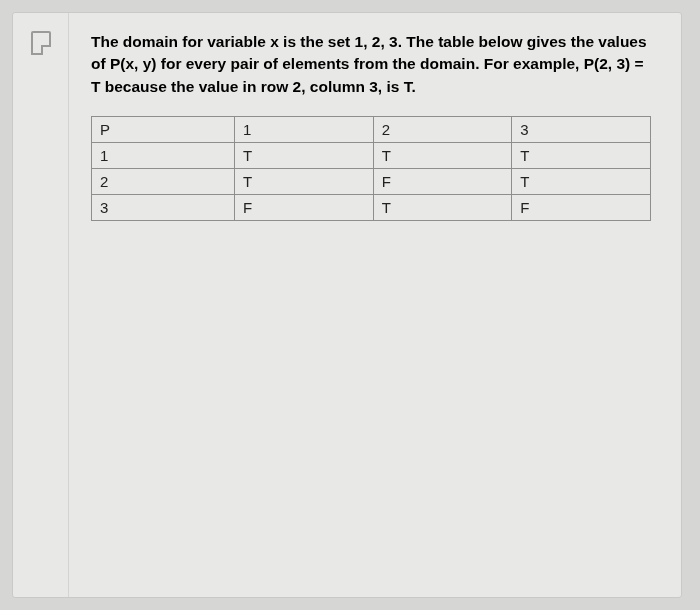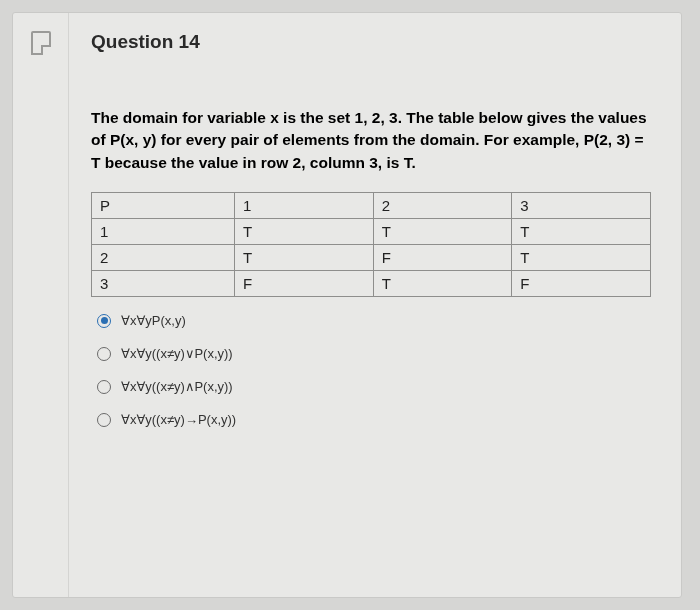--- a/index.html
+++ b/index.html
@@ -106,21 +106,20 @@
   }
 </style>
 </head>
 <body>
 
 <div class="card">
   <div class="flag-col">
     <div class="flag-icon"></div>
   </div>
   <div class="content">
-    <div class="qtitle">Question 14</div>
     <div class="prompt">The domain for variable x is the set 1, 2, 3. The table below gives the values of P(x, y) for every pair of elements from the domain. For example, P(2, 3) = T because the value in row 2, column 3, is T.</div>
 
     <table class="ptable">
       <tbody>
           <tr>
         <td class="hd">P</td>
         <td class="hd">1</td>
         <td class="hd">2</td>
         <td class="hd">3</td>
       </tr>
@@ -139,32 +138,14 @@
       <tr>
         <td>3</td>
         <td>F</td>
         <td>T</td>
         <td>F</td>
       </tr>
     </tbody>
       </table>
 
 
-    <div class="options">
-      <div class="opt">
-        <span class="radio checked"></span>
-        <span class="opt-label">∀x∀yP(x,y)</span>
-      </div>
-      <div class="opt">
-        <span class="radio"></span>
-        <span class="opt-label">∀x∀y((x≠y)∨P(x,y))</span>
-      </div>
-      <div class="opt">
-        <span class="radio"></span>
-        <span class="opt-label">∀x∀y((x≠y)∧P(x,y))</span>
-      </div>
-      <div class="opt">
-        <span class="radio"></span>
-        <span class="opt-label">∀x∀y((x≠y)→P(x,y))</span>
-      </div>
-    </div>
   </div>
 </div>
 
 </body></html>

